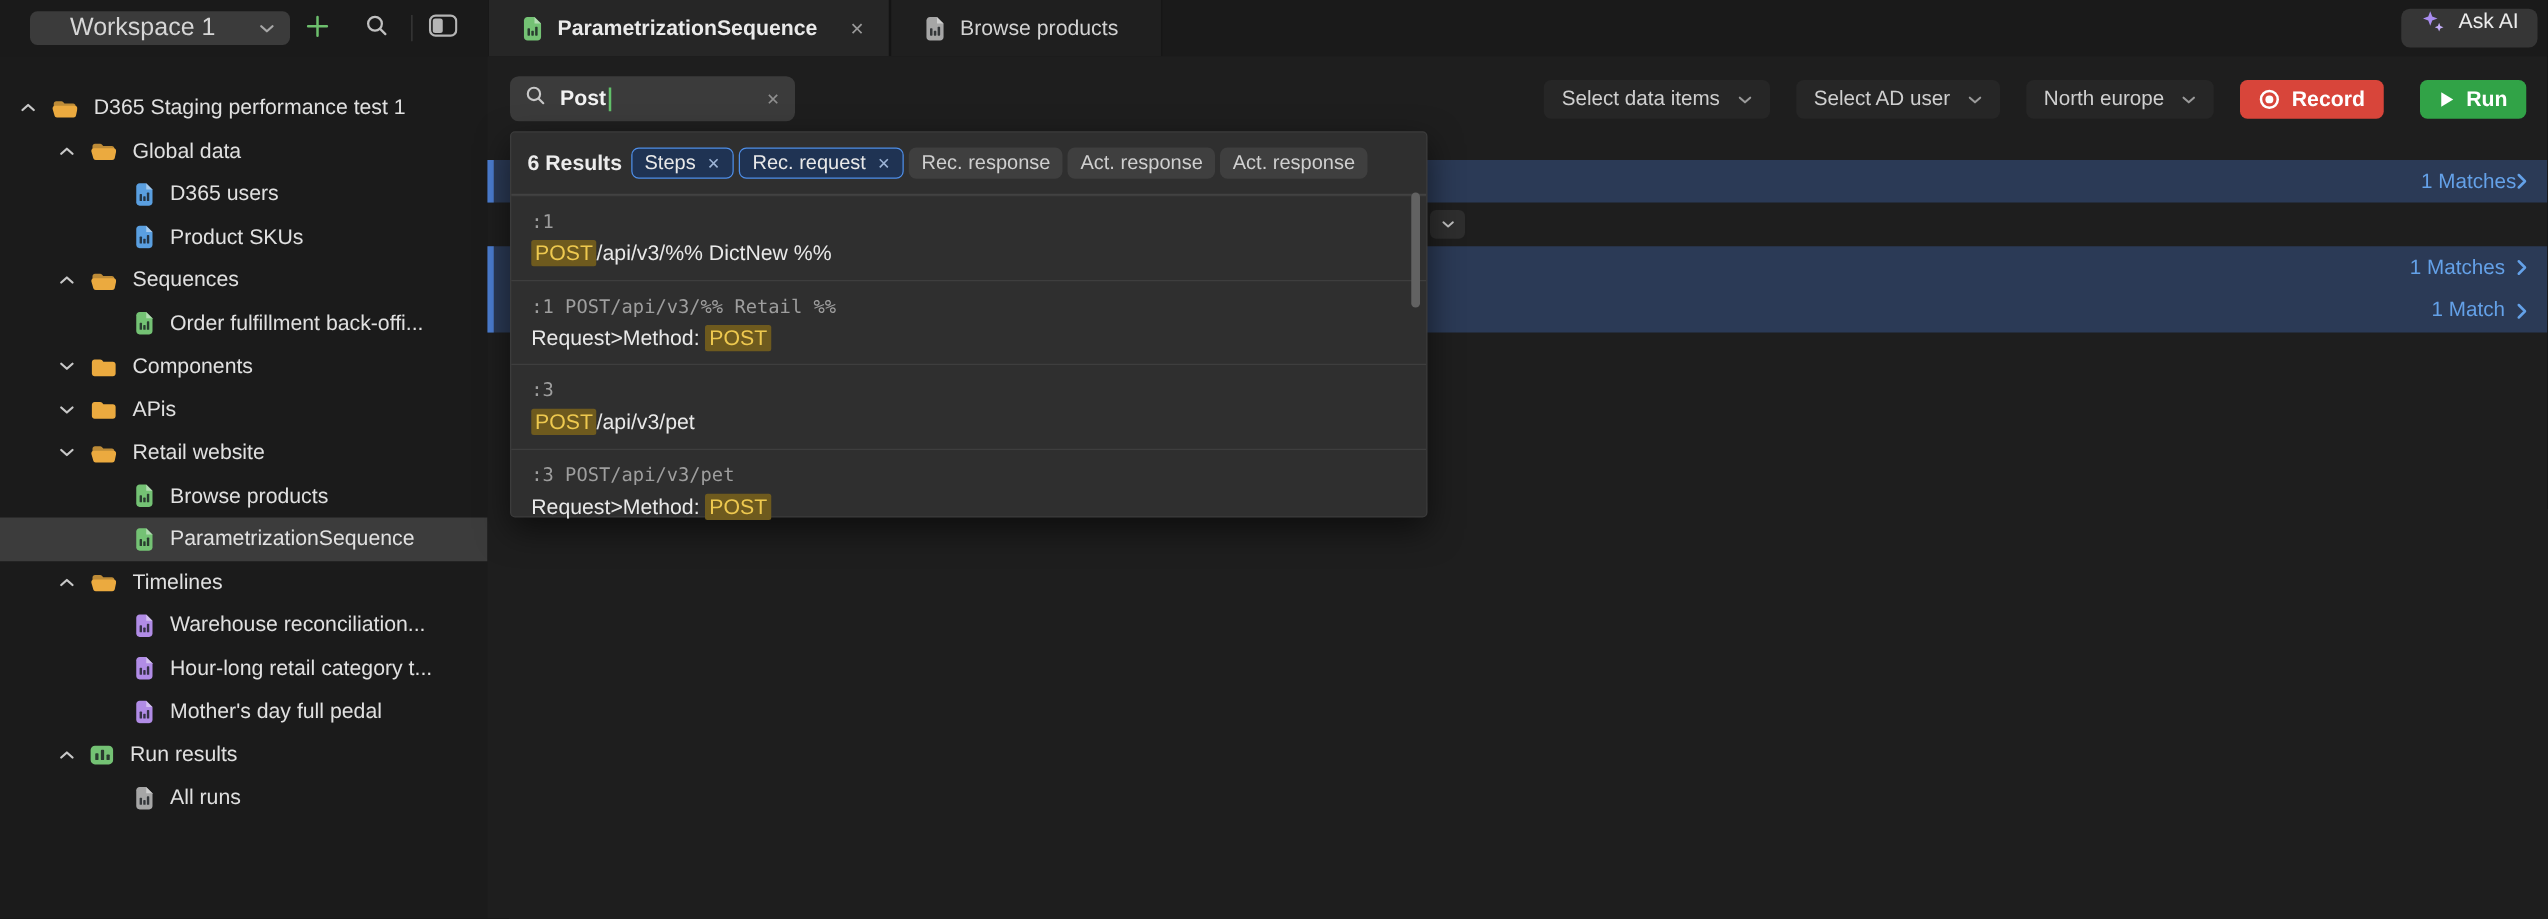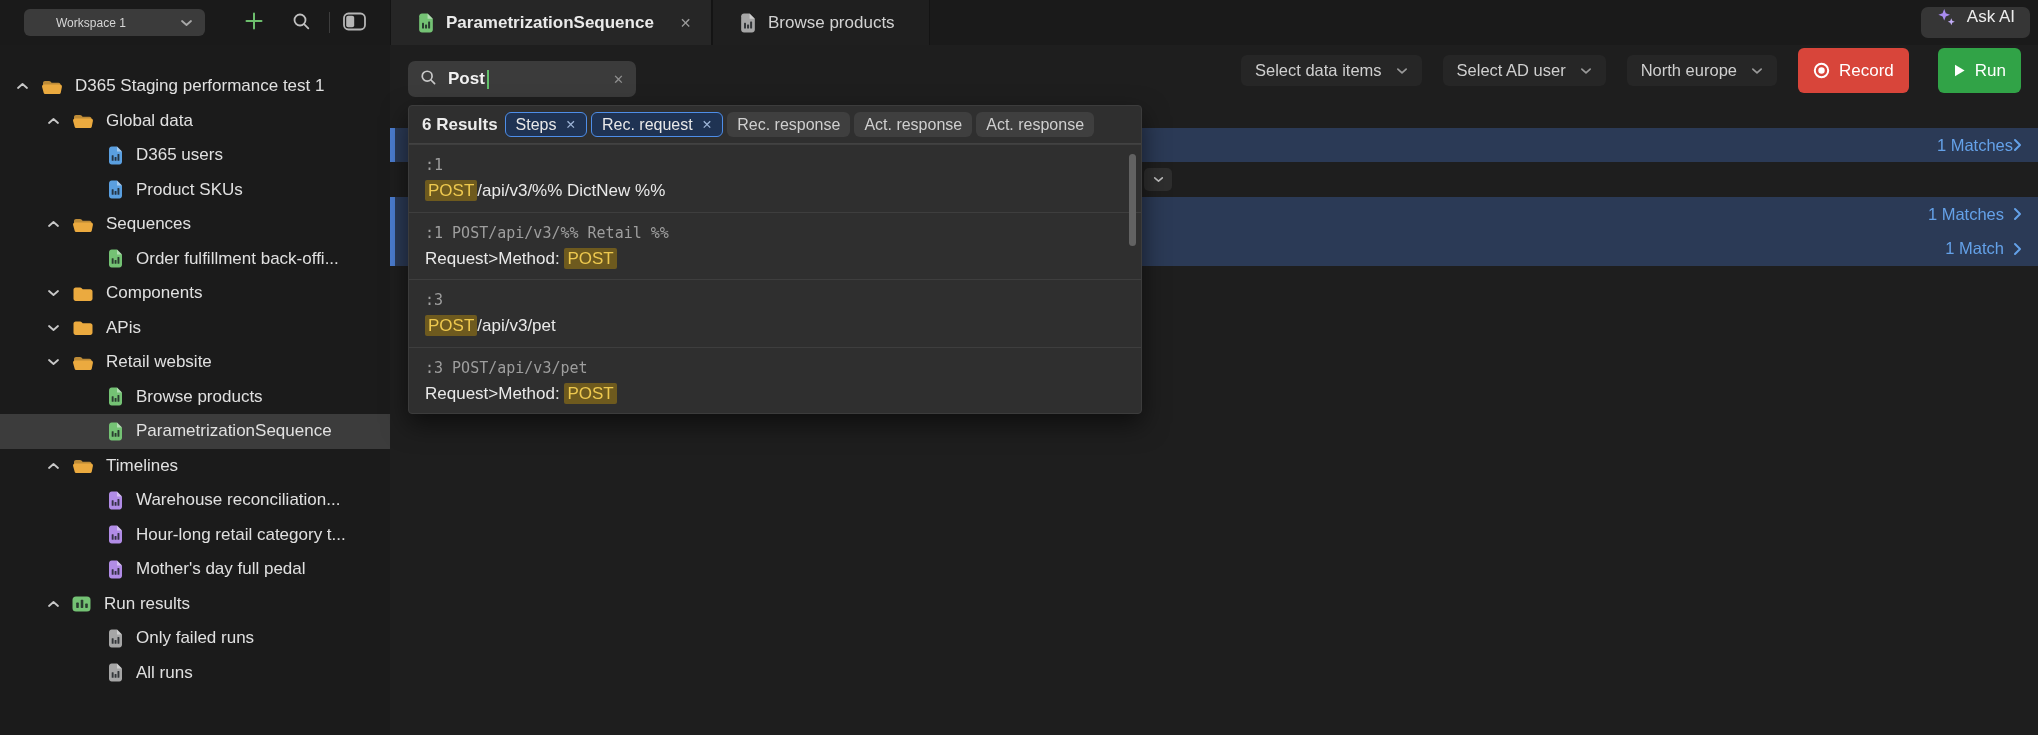--- a/index.html
+++ b/index.html
@@ -5,23 +5,23 @@
   * { margin:0; padding:0; box-sizing:border-box; }
   html,body { background:#141414; }
   .app {
     position:relative; width:2038px; height:735px; overflow:hidden;
     background:#1d1d1d; font-family:"Liberation Sans", sans-serif;
     color:#e3e3e3; -webkit-font-smoothing:antialiased;
   }
   
   .topbar { position:absolute; left:0; top:0; width:2038px; height:45px; background:#1a1a1a; }
   .ws-select {
-    position:absolute; left:24px; top:9px; width:181px; height:27px;
+    position:absolute; left:24px; top:9px; width:208px; height:27px;
     background:#3b3b3b; border-radius:6px; display:flex; align-items:center;
-    padding:0 12px 0 32px; font-size:12px; color:#d6d6d6; cursor:pointer;
+    padding:0 12px 0 32px; font-size:20px; color:#d6d6d6; cursor:pointer;
   }
   .ws-select .chev { margin-left:auto; display:flex; }
   .icon-btn { position:absolute; top:11px; width:24px; height:24px; display:flex; align-items:center; justify-content:center; cursor:pointer; }
   .tb-divider { position:absolute; left:329px; top:12px; width:1px; height:21px; background:#3d3d3d; }
   .tabs { position:absolute; left:390px; top:0; height:45px; display:flex; }
   .tab {
     height:45px; display:flex; align-items:center; padding:0 20px 0 27px;
     border-right:1px solid #141414; border-left:1px solid #141414; cursor:pointer;
   }
   .tab.active { background:#262626; }
@@ -47,27 +47,27 @@
   .tree-row.lvl2 { padding-left:108px; }
   
   .main { position:absolute; left:390px; top:45px; width:1648px; height:690px; background:#1e1e1e; }
   .searchbox {
     position:absolute; left:18px; top:16px; width:228px; height:36px;
     background:#3b3b3b; border-radius:7px; display:flex; align-items:center; padding:0 12px;
   }
   .searchbox .qtext { margin-left:11px; font-size:17px; font-weight:600; color:#f2f2f2; }
   .searchbox .caret { width:2px; height:19px; background:#62c06a; margin-left:2px; }
   .searchbox .clear { margin-left:auto; color:#8f8f8f; font-size:13px; cursor:pointer; }
-  .right-tools { position:absolute; right:17px; top:3px; display:flex; align-items:center; gap:21px; }
+  .right-tools { position:absolute; right:17px; top:19px; display:flex; align-items:center; gap:21px; }
   .select-pill {
     height:31px; background:#262626; border-radius:6px; display:flex; align-items:center;
     gap:14px; padding:0 14px; font-size:16.5px; color:#cfcfcf; cursor:pointer; white-space:nowrap;
   }
-  .btn { height:45px; border-radius:6px; display:flex; align-items:center; gap:9px; padding:0 15px;
-         font-size:17px; font-weight:400; color:#fff; cursor:pointer; white-space:nowrap; }
+  .btn { height:31px; border-radius:6px; display:flex; align-items:center; gap:9px; padding:0 15px;
+         font-size:17px; font-weight:700; color:#fff; cursor:pointer; white-space:nowrap; }
   .btn.record { background:#d8453a; }
   .btn.run { background:#31a347; margin-left:8px; }
   
   .rows { position:absolute; left:0; right:0; top:55px; }
   .row-spacer { height:28px; }
   .row-dark { height:35px; position:relative; }
   .row-navy { background:#2b3a56; border-left:5px solid #4c7ed2; }
   .row-single { height:34px; display:flex; align-items:center; justify-content:flex-end; padding-right:16px; }
   .row-block { height:69px; display:flex; flex-direction:column; }
   .match-line { height:34.5px; display:flex; align-items:center; justify-content:flex-end; padding-right:16px; gap:9px; }
@@ -75,21 +75,21 @@
   .collapse-btn {
     position:absolute; left:754px; top:6px; width:28px; height:23px; background:#2e2e2e;
     border-radius:5px; display:flex; align-items:center; justify-content:center; cursor:pointer;
   }
   
   .results-panel {
     position:absolute; left:18px; top:60px; width:734px; height:309px;
     background:#2f2f2f; border:1px solid #3c3c3c; border-radius:4px;
     box-shadow:0 10px 26px rgba(0,0,0,.55); z-index:10;
   }
-  .rp-header { height:38px; display:flex; align-items:center; gap:4px; padding:16px 13px; border-bottom:1px solid #424242; }
+  .rp-header { height:50px; display:flex; align-items:center; gap:4px; padding:16px 13px; border-bottom:1px solid #424242; }
   .rp-count { font-size:17px; font-weight:700; color:#ececec; margin-right:3px; }
   .chip { height:25px; border-radius:6px; display:flex; align-items:center; padding:0 10px;
           font-size:16px; color:#cfcfcf; background:#3f3f3f; cursor:pointer; white-space:nowrap; }
   .chip.active { background:#1f3353; border:1.5px solid #4e8ee8; color:#e9e9e9; }
   .chip .x { margin-left:9px; font-size:12.5px; color:#9db4d6; }
   .rp-item { height:67.7px; padding:11px 16px 0; border-top:1px solid #3e3e3e; cursor:pointer; }
   .rp-item:first-of-type { border-top:none; }
   .rp-meta { font-family:"DejaVu Sans Mono", monospace; font-size:15px; color:#9e9e9e; margin-bottom:7px; white-space:pre; }
   .rp-line { font-size:17px; color:#e9e9e9; white-space:pre; }
   .hl { background:#6e5a1e; color:#eec94f; padding:1px 3px; border-radius:2px; }
@@ -410,34 +410,20 @@
             <svg width="15" height="19" viewBox="0 0 15 19">
               <path d="M1 3.2C1 1.7 2.2.5 3.7.5H9l5 5v10.3c0 1.5-1.2 2.7-2.7 2.7H3.7C2.2 18.5 1 17.3 1 15.8z" fill="#a6a6a6"></path>
               <path d="M9 .5l5 5H9z" fill="rgba(255,255,255,.45)"></path>
               <g fill="rgba(22,26,30,.8)">
                 <rect x="3.7" y="9.2" width="1.9" height="5.6" rx=".5"></rect>
                 <rect x="6.6" y="11" width="1.9" height="3.8" rx=".5"></rect>
                 <rect x="9.5" y="8" width="1.9" height="6.8" rx=".5"></rect>
               </g>
             </svg>
           </span>
-          <span>Only failed runs</span>
-        </div>
-        <div class="tree-row lvl2">
-          <span class="iconbox">
-            <svg width="15" height="19" viewBox="0 0 15 19">
-              <path d="M1 3.2C1 1.7 2.2.5 3.7.5H9l5 5v10.3c0 1.5-1.2 2.7-2.7 2.7H3.7C2.2 18.5 1 17.3 1 15.8z" fill="#a6a6a6"></path>
-              <path d="M9 .5l5 5H9z" fill="rgba(255,255,255,.45)"></path>
-              <g fill="rgba(22,26,30,.8)">
-                <rect x="3.7" y="9.2" width="1.9" height="5.6" rx=".5"></rect>
-                <rect x="6.6" y="11" width="1.9" height="3.8" rx=".5"></rect>
-                <rect x="9.5" y="8" width="1.9" height="6.8" rx=".5"></rect>
-              </g>
-            </svg>
-          </span>
           <span>All runs</span>
         </div>
       </div>
   </div>
 
   <div class="main">
 
     <div class="rows">
       <div class="row-spacer"></div>
       <div class="row-navy row-single">

